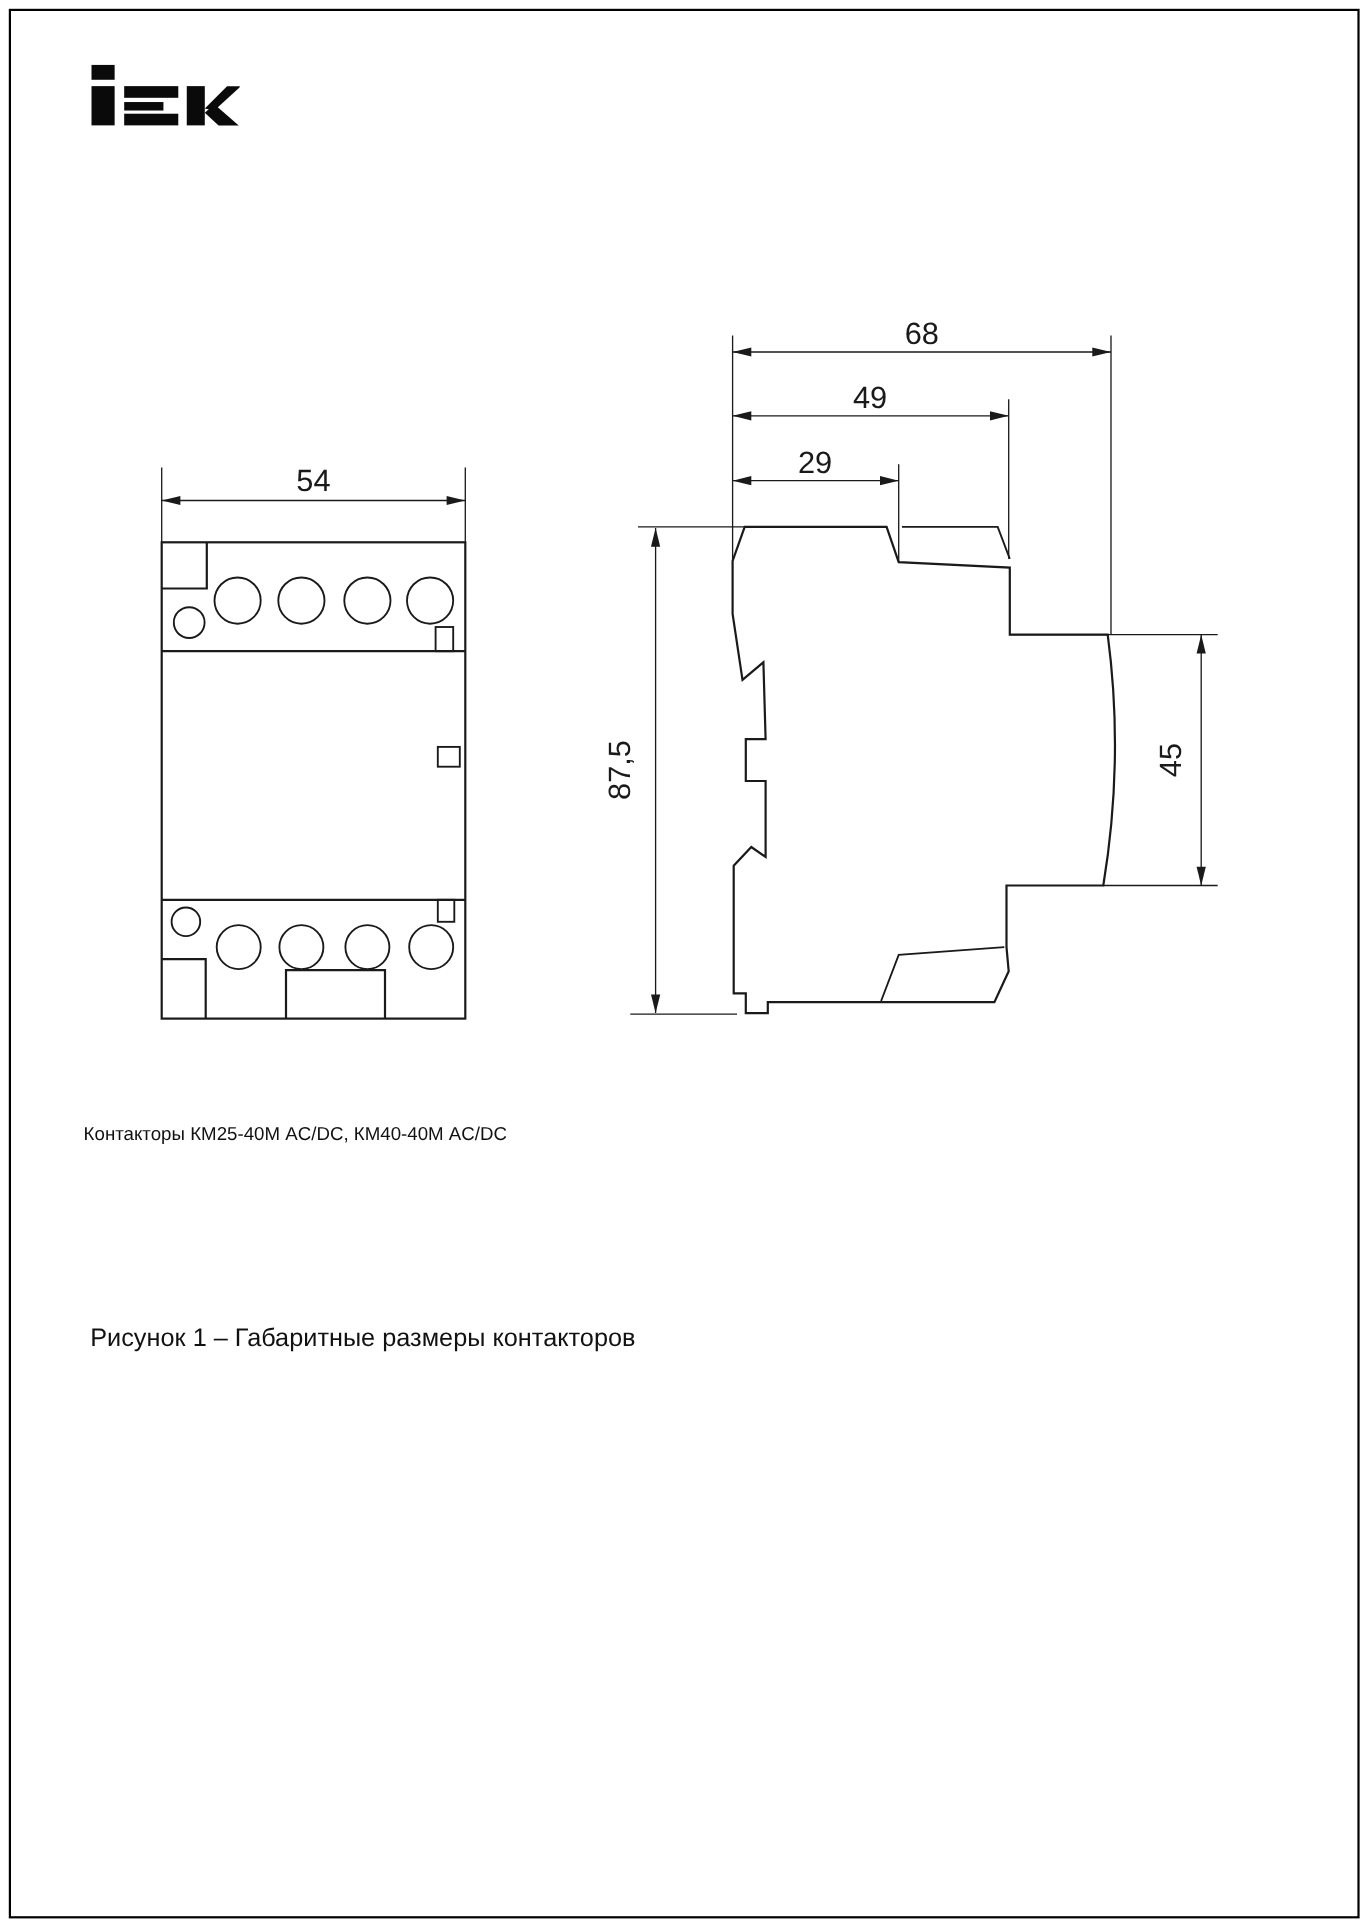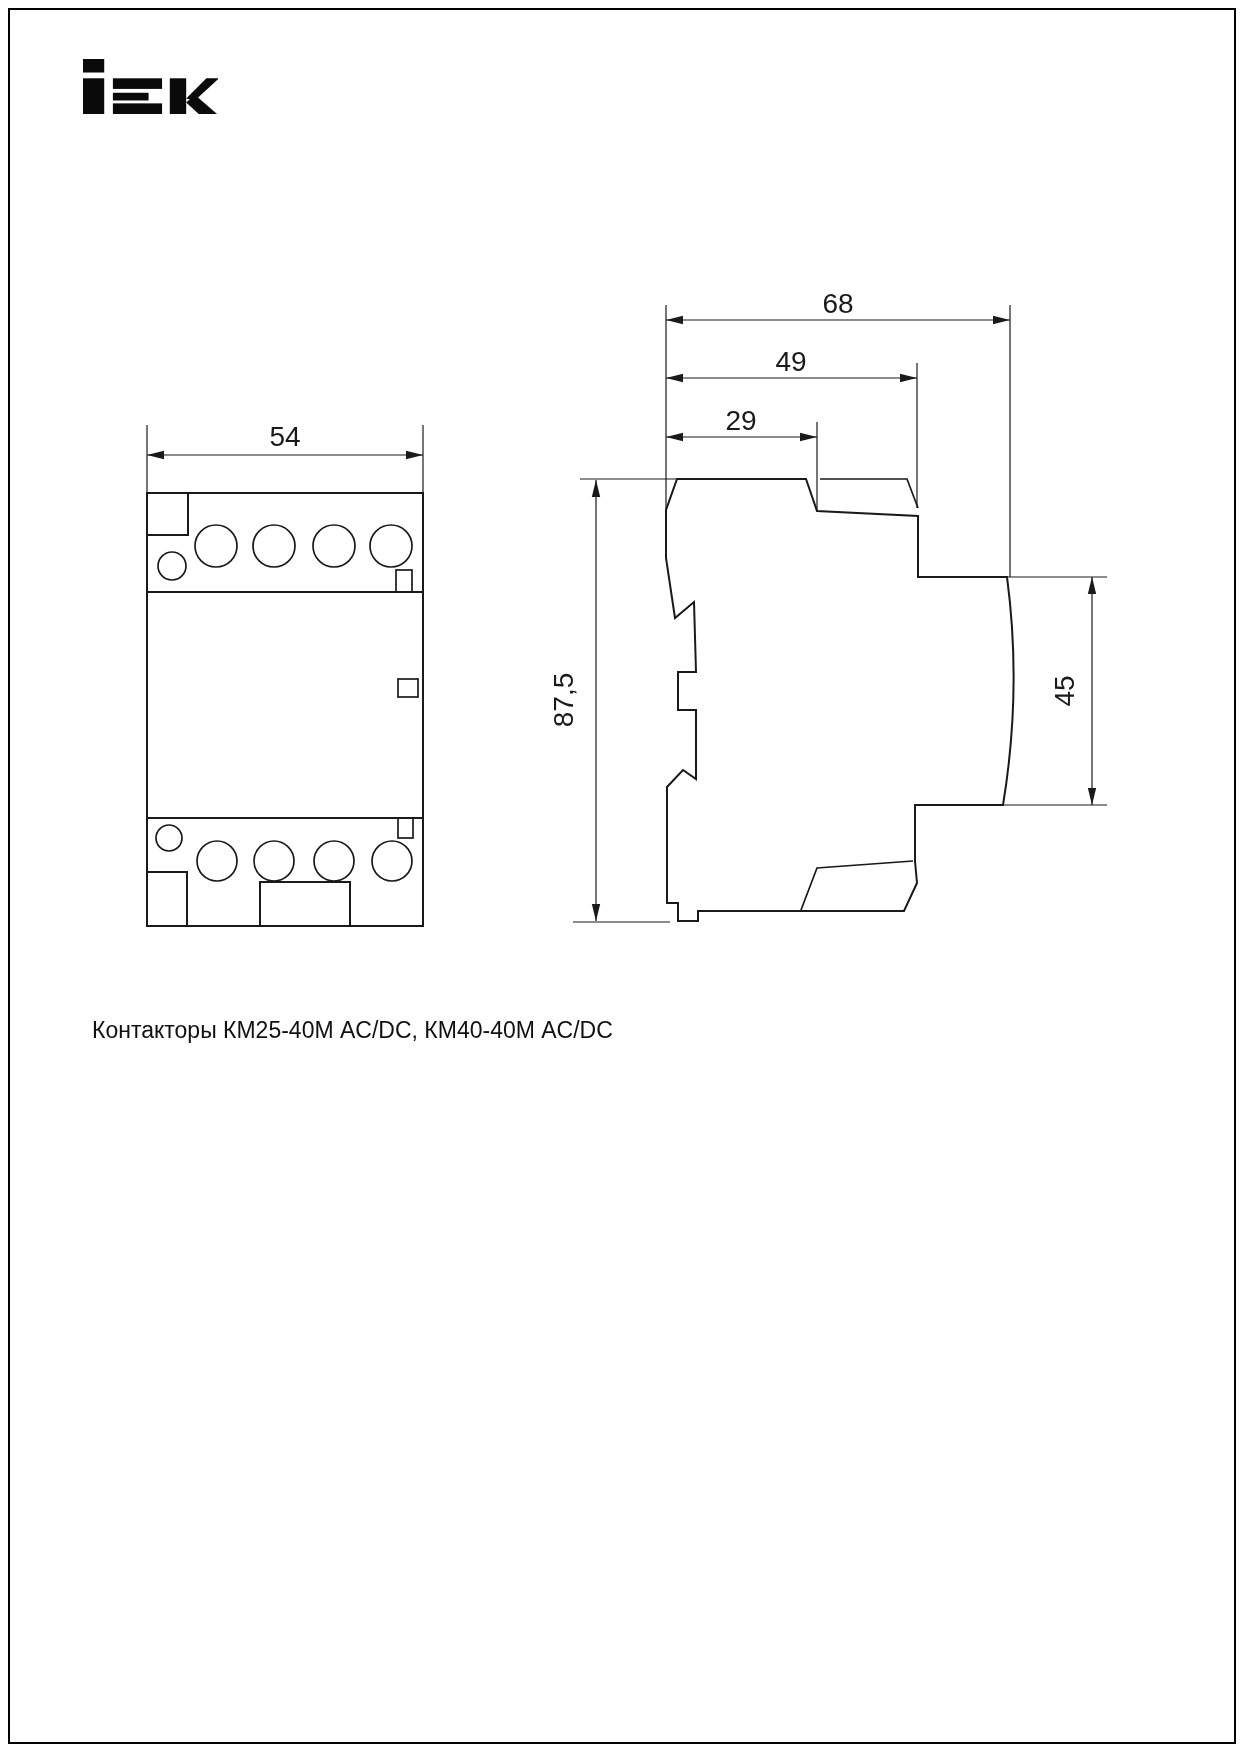--- a/index.html
+++ b/index.html
@@ -17,22 +17,22 @@
     pointer-events:none;
   }
   .abs{position:absolute;}
   svg text{
     font-family:"Liberation Sans", sans-serif;
     fill:#1a1a1a;
   }
   .dim-text{font-size:28px;}
   .caption{
     position:absolute;
-    left:92px;top:1016px;
-    font-size:23px;
+    left:76px;top:1016px;
+    font-size:17px;
     line-height:29px;
     color:#111;
   }
   .fig-caption{
     position:absolute;
     left:82px;top:1203px;
     font-size:23px;
     color:#111;
   }
 </style>
@@ -152,14 +152,15 @@
     <text class="dim-text" x="271" y="111" text-anchor="middle">49</text>
     <text class="dim-text" x="221" y="170" text-anchor="middle">29</text>
     <text class="dim-text" x="53" y="440" text-anchor="middle" transform="rotate(-90 53 440)">87,5</text>
     <text class="dim-text" x="554" y="431" text-anchor="middle" transform="rotate(-90 554 431)">45</text>
   </svg>
 
   <div class="caption">
     <div>Контакторы КМ25-40М AC/DC, КМ40-40М AC/DC</div>
   </div>
 
+  <div class="fig-caption">Рисунок 1 – Габаритные размеры контакторов</div>
 
 </div>
 
 </body></html>

